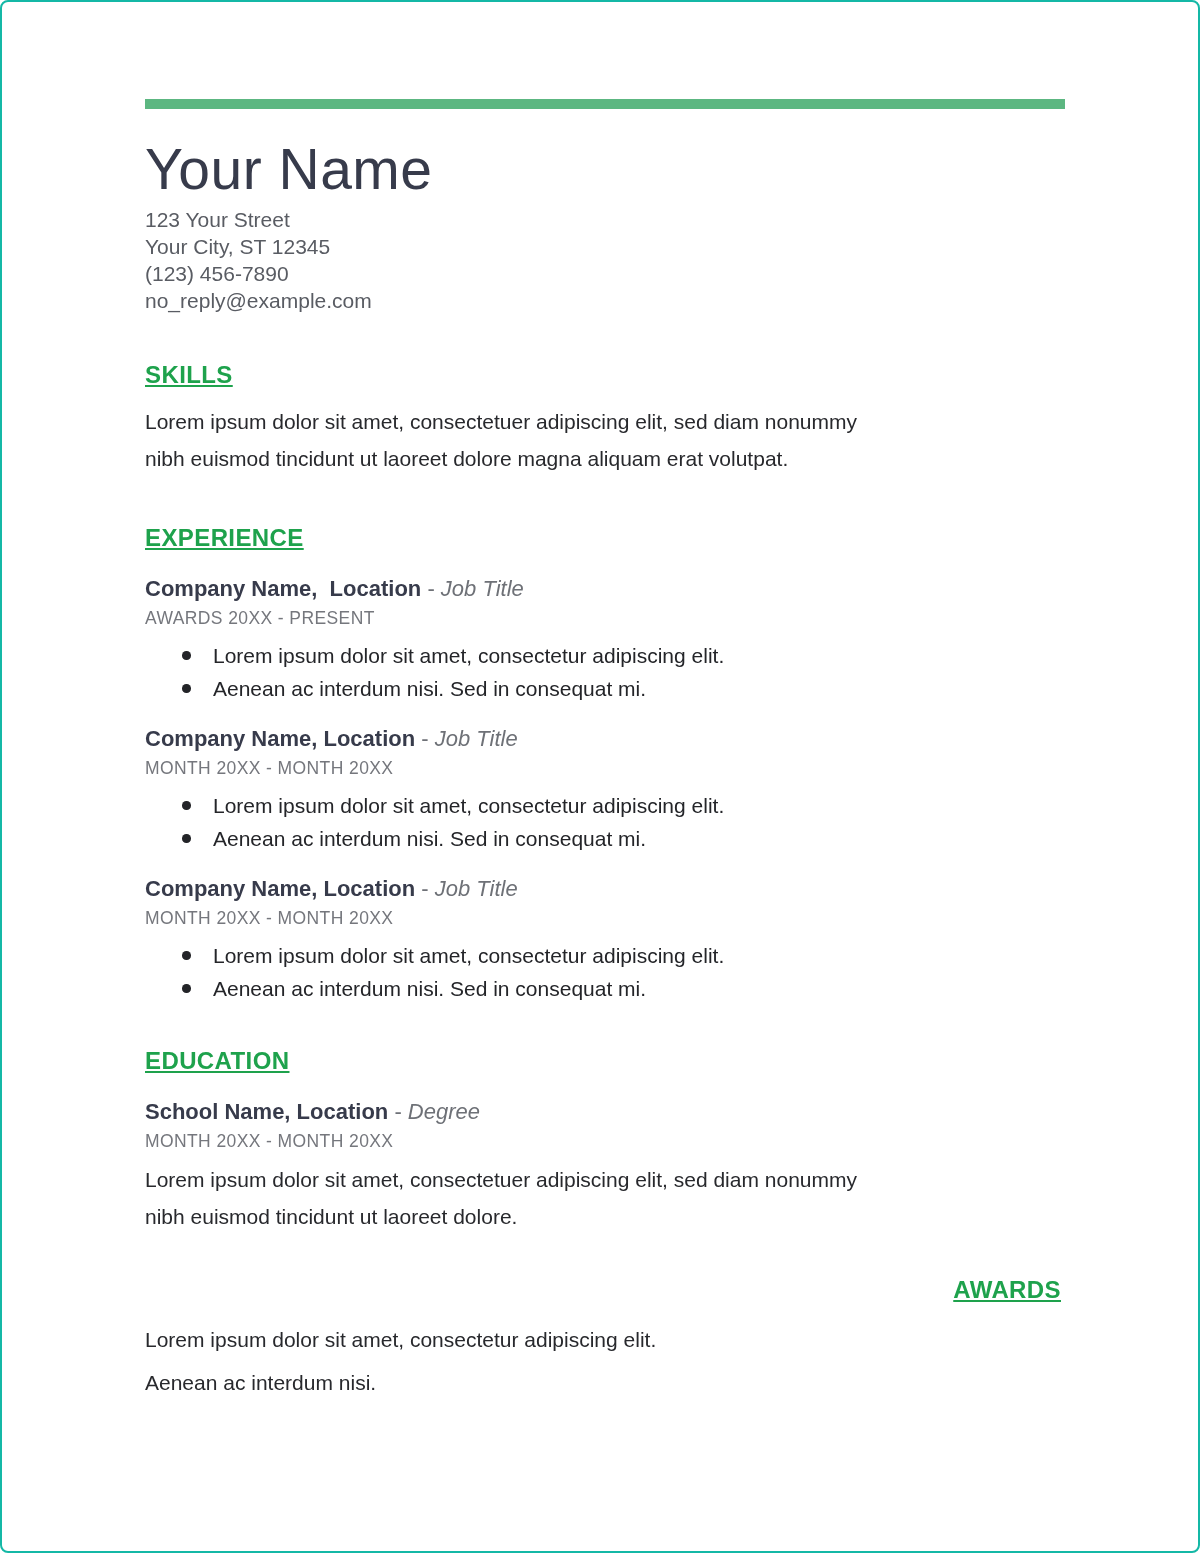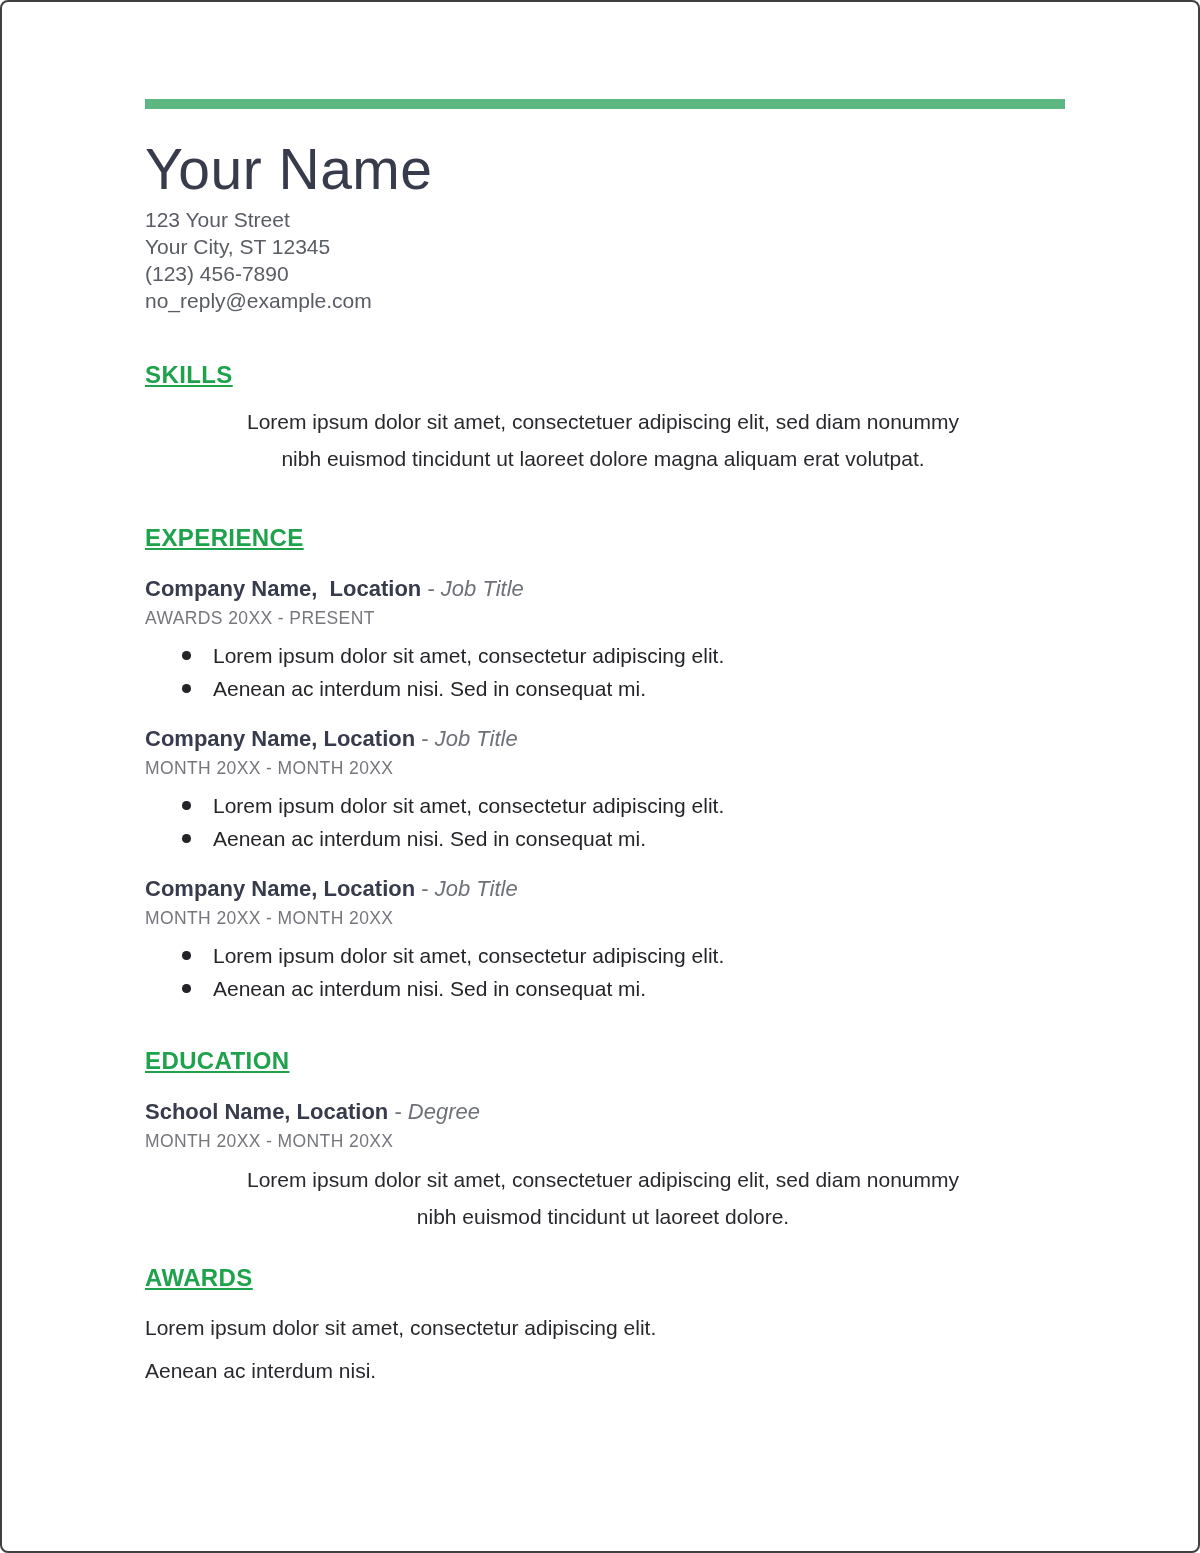--- a/index.html
+++ b/index.html
@@ -5,21 +5,21 @@
   html, body { margin: 0; padding: 0; background: #ffffff; }
   body {
     width: 1200px; height: 1553px;
     font-family: "Liberation Sans", sans-serif;
     -webkit-font-smoothing: antialiased;
   }
   .page {
     box-sizing: border-box;
     width: 1200px; height: 1553px;
     background: #ffffff;
-    border: 2px solid #404040;
+    border: 2px solid #14b8a6;
     border-radius: 8px;
     padding: 97px 137px 0 143px;
     overflow: hidden;
   }
   .top-bar {
     width: 920px; height: 10px;
     background: var(--bar-green, #5cb781);
   }
   h1, h2, h3, p, ul { margin: 0; padding: 0; }
 
@@ -49,28 +49,27 @@
     font-size: 24px;
     line-height: 29px;
     font-weight: 700;
     letter-spacing: 0.4px;
     color: var(--accent-green, #1ea24c);
     text-decoration: underline;
   }
   .sec-skills h3     { margin-top: 46px; }
   .sec-experience h3 { margin-top: 46px; }
   .sec-education h3  { margin-top: 42px; }
-  .sec-awards h3     { margin-top: 28px; }
+  .sec-awards h3     { margin-top: 40px; text-align: right; }
 
   .body-lines { margin-top: 14px; }
   .body-lines .line {
     font-size: 21px;
     line-height: 37px;
     color: var(--text-color, #28292d);
-    text-align: center;
   }
 
   .entry { margin-top: 22px; }
   .entry + .entry { margin-top: 20px; }
   .entry-head {
     font-size: 22px;
     line-height: 29px;
     color: var(--name-color, #373b4b);
   }
   .entry-head .company {

